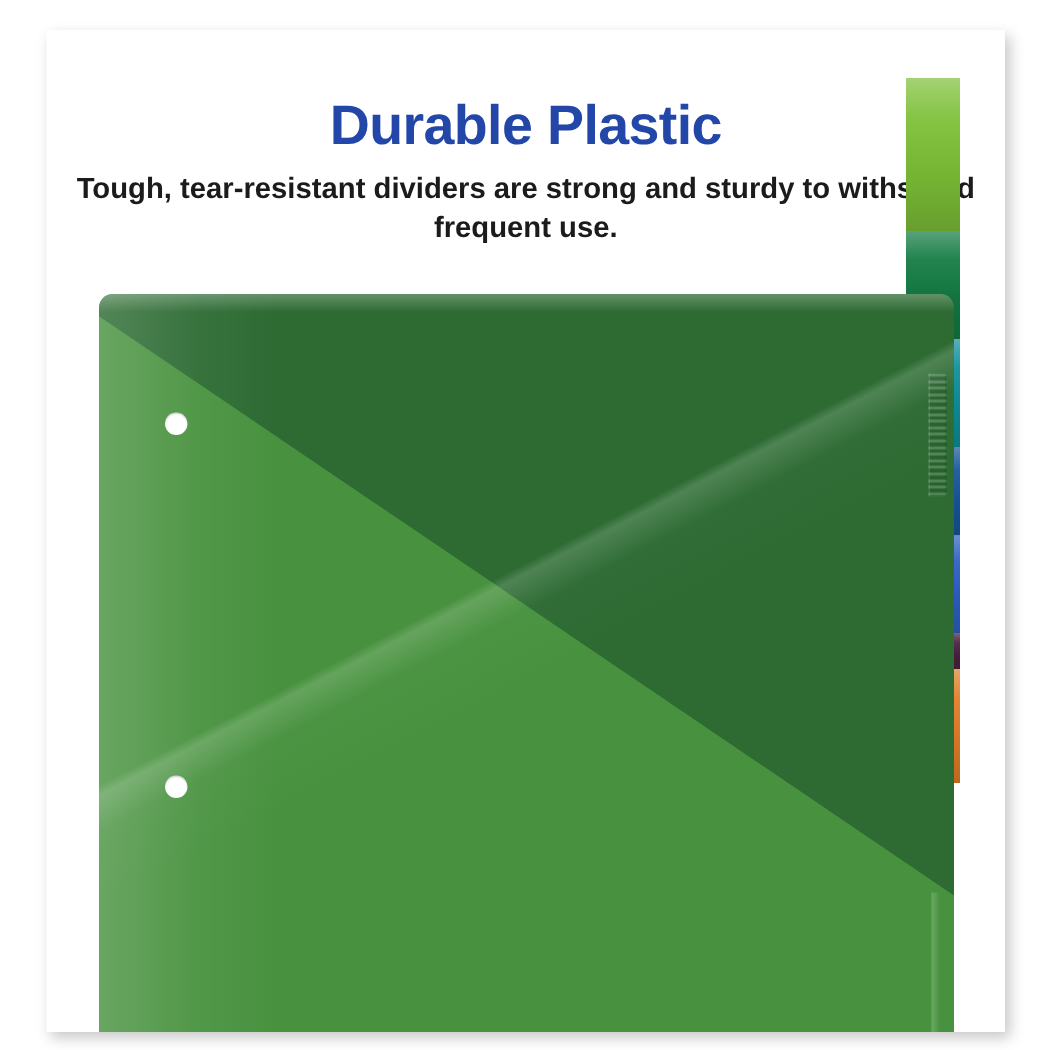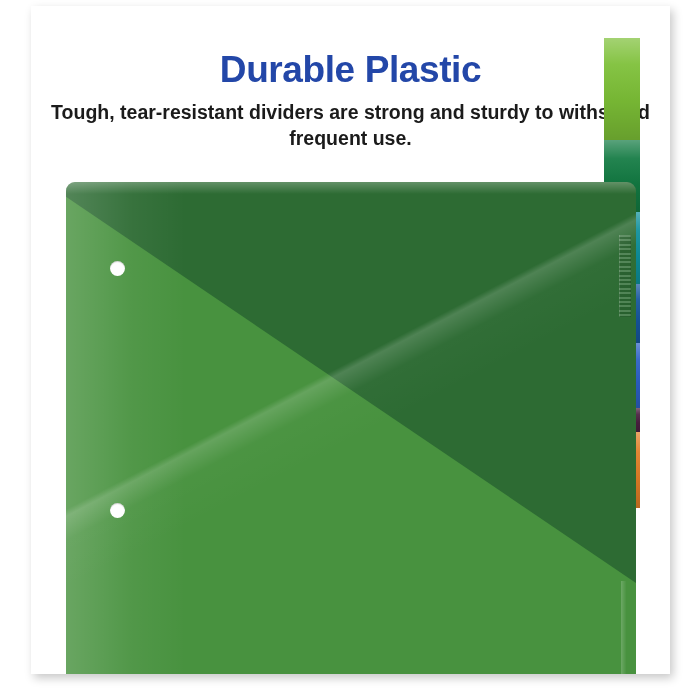--- a/index.html
+++ b/index.html
@@ -16,21 +16,21 @@
     position: relative;
     width: 700px;
     height: 700px;
     background: #ffffff;
   }
 
   
   #card {
     position: absolute;
     left: 31px;
-    top: 6px;
+    top: 20px;
     width: 639px;
     height: 668px;
     background: #ffffff;
     box-shadow: 3px 4px 9px rgba(0,0,0,0.22);
     overflow: hidden;
   }
 
   
   #headline {
     position: absolute;

